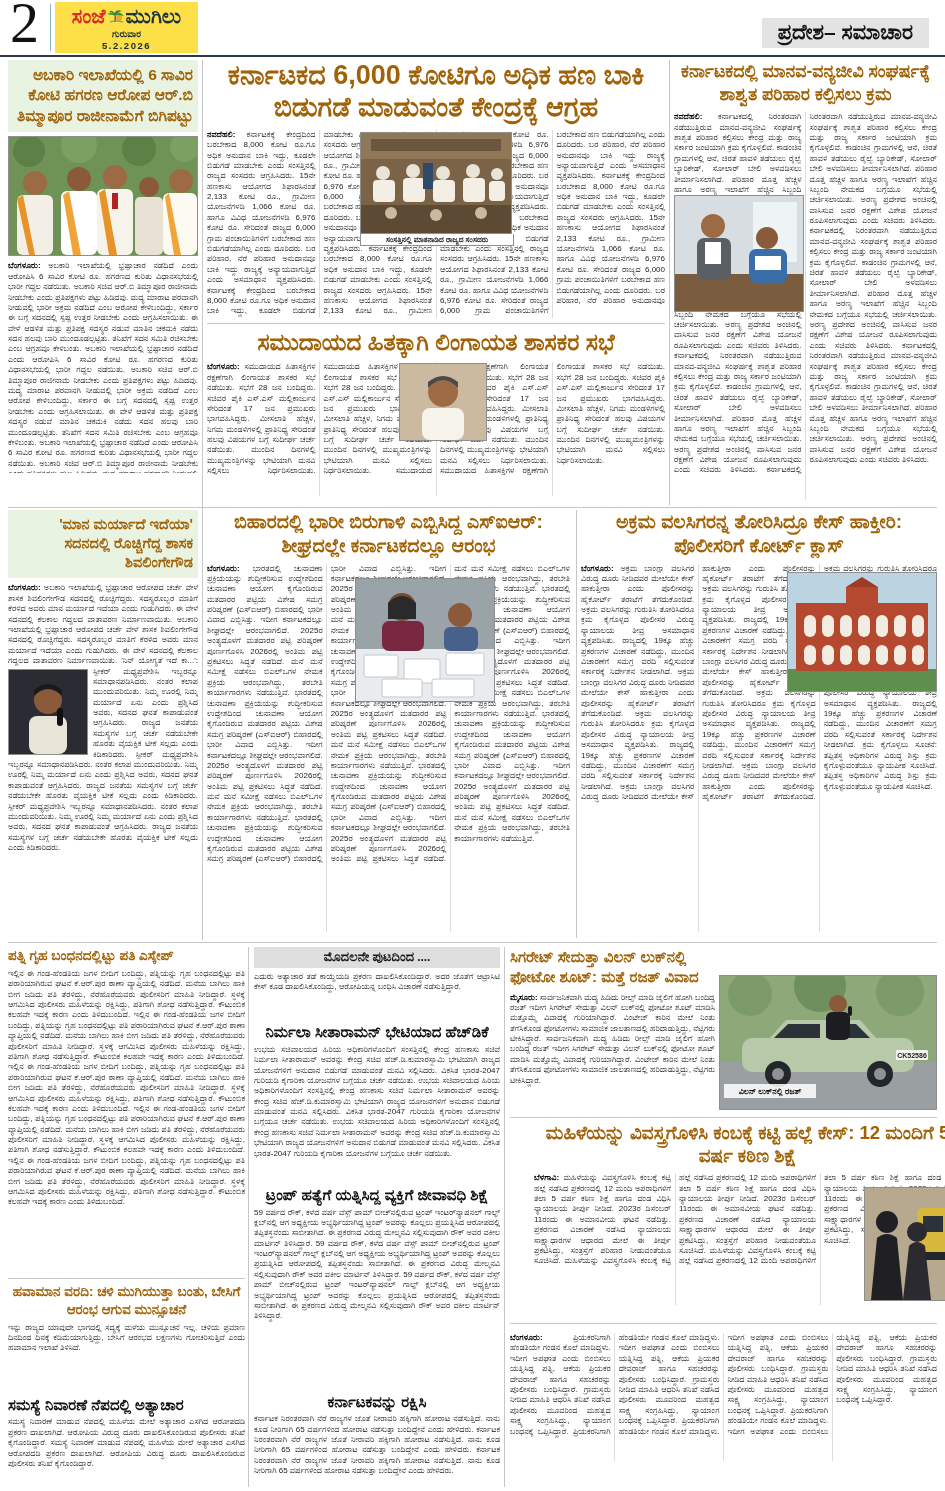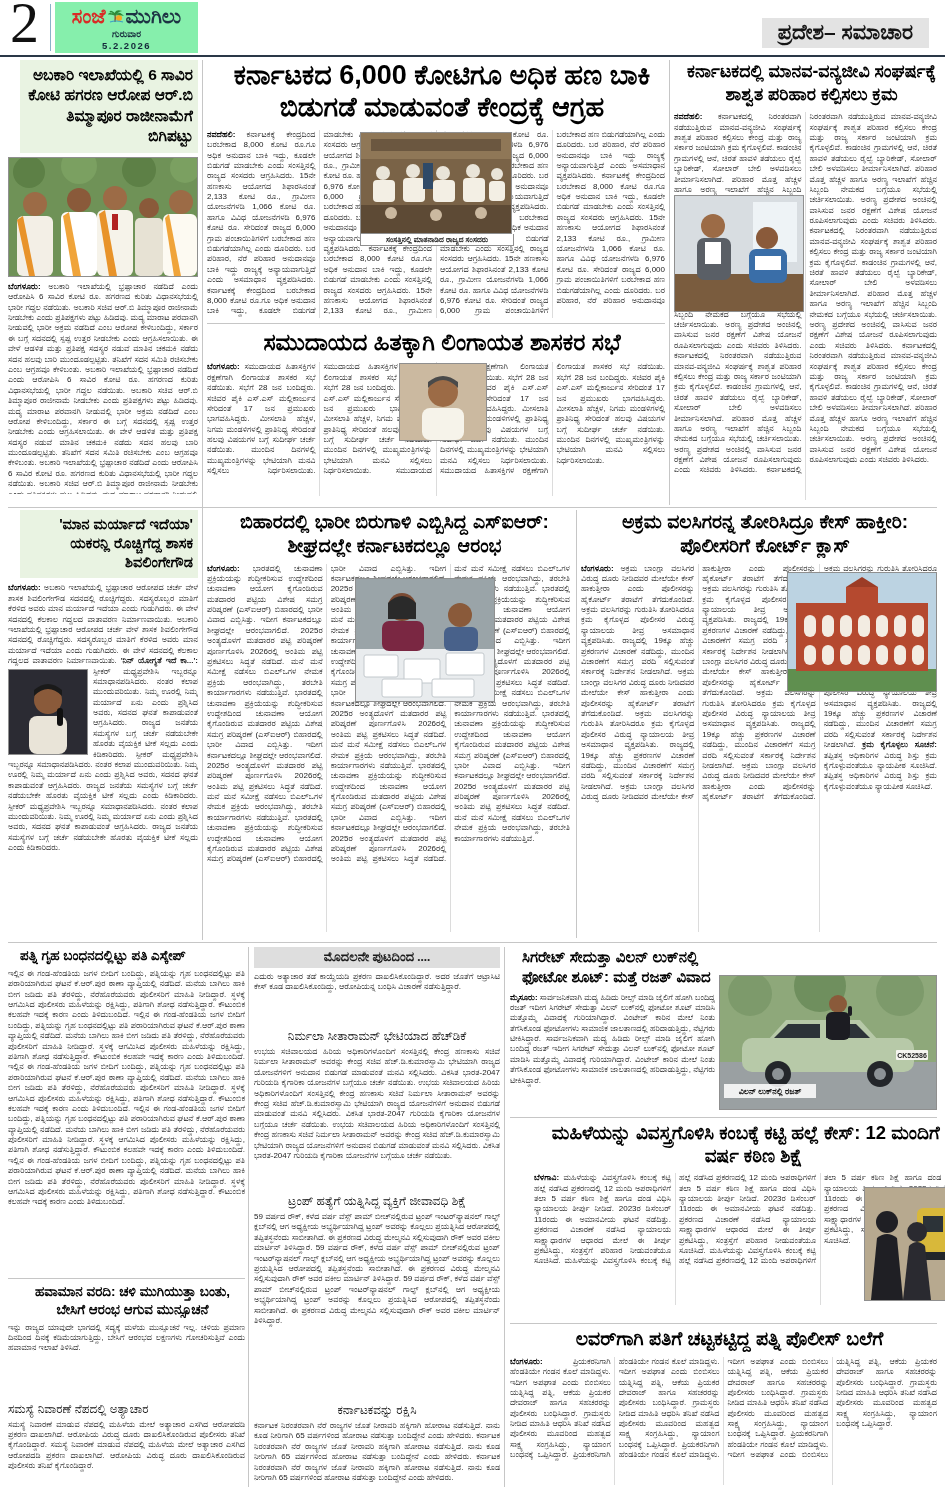--- a/index.html
+++ b/index.html
@@ -3,52 +3,52 @@
 <meta charset="utf-8">
 <style>
   html,body{margin:0;padding:0;background:#f2f2ee;}
   #page{position:relative;width:945px;height:1491px;background:#ffffff;margin:0 auto;
         font-family:"Liberation Sans","DejaVu Sans",sans-serif;color:#1a1a1a;overflow:hidden;
         box-shadow:0 0 4px rgba(0,0,0,.25);}
   
   .pagenum{position:absolute;left:10px;top:-6px;font-family:"Liberation Serif","DejaVu Serif",serif;
            font-size:58px;font-weight:400;color:#111;line-height:1;}
   .head-vline{position:absolute;left:50px;top:4px;width:1px;height:47px;background:#8ab2c8;}
-  .mbox{position:absolute;left:55px;top:2px;width:143px;height:51px;background:#86efac;text-align:center;}
+  .mbox{position:absolute;left:55px;top:2px;width:143px;height:51px;background:#fde047;text-align:center;}
   .mlogo{display:flex;align-items:center;justify-content:center;gap:2px;padding-top:3px;}
   .mred{font-size:20px;font-weight:bold;color:#d92b26;}
   .mdark{font-size:20px;font-weight:bold;color:#1d3344;}
   .mday{font-size:9px;font-weight:bold;color:#15293b;margin-top:1px;}
   .mdate{font-size:9.5px;font-weight:bold;color:#15293b;letter-spacing:1.5px;}
   .badge{position:absolute;right:16px;top:18px;background:#e3e3e3;color:#161616;
          font-size:21px;font-weight:bold;padding:2px 16px 4px;}
   .hrule-top{position:absolute;left:0;top:55px;width:100%;height:2px;background:#2a3847;}
   
   .story{position:absolute;}
   .vline{position:absolute;width:1px;background:#c6c6c6;}
   .hline{position:absolute;height:1px;background:#c6c6c6;}
   .greenbox{background:#e9f3e2;padding:5px 5px 6px;}
-  .hl{font-weight:bold;color:#000000;line-height:1.32;margin-left:12px;}
+  .hl{font-weight:bold;color:#a16207;line-height:1.32;}
   .hl-left{font-size:15.5px;text-align:right;}
   .hl-main{font-size:27px;text-align:center;line-height:1.18;}
   .hl-right{font-size:17.5px;text-align:center;}
   .hl-mid{font-size:23px;text-align:center;}
   .hl-two{font-size:19px;text-align:center;line-height:1.25;}
   .hl-sm{font-size:13.5px;text-align:center;}
   .body{font-size:8px;line-height:1.3;text-align:justify;color:#222;overflow:hidden;position:relative;}
   .cols2{column-count:2;column-gap:8px;column-rule:1px solid #dcdcdc;}
   .cols3{column-count:3;column-gap:8px;column-rule:1px solid #dcdcdc;}
   .cols4{column-count:4;column-gap:8px;column-rule:1px solid #dcdcdc;}
   .byline{font-weight:bold;color:#000;}
-  .bq{font-weight:bold;}
+  .bq{font-weight:normal;}
   .photo{border:1px solid #8f8f8f;background:#fca5a5;display:block;}
   .photo-abs{position:absolute;z-index:3;}
   .photo-float{float:left;margin:2px 5px 2px 0;}
   .cap{font-size:7.5px;font-weight:bold;text-align:center;line-height:1.25;background:#fff;padding:1px 2px;}
-  .subhead{font-size:12px;font-weight:normal;text-align:center;line-height:1.25;color:#0d0d0d;margin:21px 0 3px;}
+  .subhead{font-size:15px;font-weight:bold;text-align:center;line-height:1.25;color:#0d0d0d;margin:15px 0 3px;}
   .gray-head{background:#dedede;font-size:13px;font-weight:bold;text-align:center;padding:2px 0 3px;font-family:Liberation Serif, serif;}
   svg{display:block;}
 </style>
 </head>
 <body>
 
 <div id="page">
 
   <div>
     <div class="pagenum">2</div>
@@ -189,21 +189,21 @@
         <rect x="22" y="42" width="34" height="42" rx="7" fill="#5a5f66"></rect>
         <rect x="30" y="46" width="16" height="22" fill="#ffffff"></rect>
         <circle cx="92" cy="42" r="11" fill="#8a5a3a"></circle>
         <rect x="74" y="53" width="38" height="34" rx="7" fill="#3a6ea8"></rect>
         <rect x="80" y="60" width="26" height="14" fill="#ffffff"></rect>
       </svg>
     </div>
   </div>
 
   <div class="story" style="left:8px;top:510px;width:190px;height:428px;">
-    <div class="greenbox hl hl-left" style="font-size:14.5px;">'ಮಾನ ಮರ್ಯಾದೆ ಇದೆಯಾ' ಯಕರನ್ಲಿ ರೊಚ್ಚಿಗೆದ್ದ ಶಾಸಕ ಶಿವಲಿಂಗೇಗೌಡ</div>
+    <div class="greenbox hl hl-left" style="font-size:14.5px;">'ಮಾನ ಮರ್ಯಾದೆ ಇದೆಯಾ' ಸದನದಲ್ಲಿ ರೊಚ್ಚಿಗೆದ್ದ ಶಾಸಕ ಶಿವಲಿಂಗೇಗೌಡ</div>
     <div class="body" style="height:348px;margin-top:5px;">
       <span class="byline">ಬೆಂಗಳೂರು:</span>
       <span>ಅಬಕಾರಿ ಇಲಾಖೆಯಲ್ಲಿ ಭ್ರಷ್ಟಾಚಾರ ಆರೋಪದ ಚರ್ಚೆ ವೇಳೆ ಶಾಸಕ ಶಿವಲಿಂಗೇಗೌಡ ಸದನದಲ್ಲಿ ರೊಚ್ಚಿಗೆದ್ದರು. ಸದಸ್ಯರೊಬ್ಬರ ಮಾತಿಗೆ ಕೆರಳಿದ ಅವರು ಮಾನ ಮರ್ಯಾದೆ ಇದೆಯಾ ಎಂದು ಗುಡುಗಿದರು. ಈ ವೇಳೆ ಸದನದಲ್ಲಿ ಕೆಲಕಾಲ ಗದ್ದಲದ ವಾತಾವರಣ ನಿರ್ಮಾಣವಾಯಿತು. ಅಬಕಾರಿ ಇಲಾಖೆಯಲ್ಲಿ ಭ್ರಷ್ಟಾಚಾರ ಆರೋಪದ ಚರ್ಚೆ ವೇಳೆ ಶಾಸಕ ಶಿವಲಿಂಗೇಗೌಡ ಸದನದಲ್ಲಿ ರೊಚ್ಚಿಗೆದ್ದರು. ಸದಸ್ಯರೊಬ್ಬರ ಮಾತಿಗೆ ಕೆರಳಿದ ಅವರು ಮಾನ ಮರ್ಯಾದೆ ಇದೆಯಾ ಎಂದು ಗುಡುಗಿದರು. ಈ ವೇಳೆ ಸದನದಲ್ಲಿ ಕೆಲಕಾಲ ಗದ್ದಲದ ವಾತಾವರಣ ನಿರ್ಮಾಣವಾಯಿತು.</span>
       <span class="photo photo-float" style="width:78px;height:84px;">
         <svg width="78" height="84" viewBox="0 0 78 84">
           <rect width="78" height="84" fill="#2b2b33"></rect>
           <circle cx="39" cy="30" r="14" fill="#8a5a3a"></circle>
           <path d="M25 26 Q39 12 53 26 L53 20 Q39 8 25 20 Z" fill="#1a1a1a"></path>
           <rect x="20" y="46" width="38" height="38" rx="8" fill="#e9e4d8"></rect>
           <rect x="48" y="38" width="6" height="18" rx="3" fill="#111"></rect>
@@ -358,20 +358,19 @@
         <rect x="52" y="64" width="43" height="8" fill="#23262a"></rect>
         <circle cx="22" cy="34" r="11" fill="#1f1f24"></circle>
         <path d="M6 112 L12 50 Q22 42 32 50 L38 112 Z" fill="#1f1f24"></path>
         <circle cx="52" cy="44" r="10" fill="#2a2a30"></circle>
         <path d="M38 112 L44 58 Q52 50 60 58 L66 112 Z" fill="#2a2a30"></path>
       </svg>
     </div>
   </div>
 
   <div class="story" style="left:510px;top:1327px;width:427px;height:164px;">
-    <div class="hl hl-two" style="font-size:19px;">ಲವರ್‌ಗಾಗಿ ಪತಿಗೆ ಚಟ್ಟಕಟ್ಟಿದ್ದ ಪತ್ನಿ ಪೊಲೀಸ್ ಬಲೆಗೆ</div>
     <div class="body cols4" style="height:128px;margin-top:6px;">
       <span class="byline">ಬೆಂಗಳೂರು:</span>
       <span>ಪ್ರಿಯಕರನಿಗಾಗಿ ಹೆಂಡತಿಯೇ ಗಂಡನ ಕೊಲೆ ಮಾಡಿದ್ದಳು. ಇದೀಗ ಅಪಘಾತ ಎಂದು ಬಿಂಬಿಸಲು ಯತ್ನಿಸಿದ್ದ ಪತ್ನಿ, ಆಕೆಯ ಪ್ರಿಯಕರ ದೇವರಾಜ್ ಹಾಗೂ ಸಹಚರರನ್ನು ಪೊಲೀಸರು ಬಂಧಿಸಿದ್ದಾರೆ. ಗ್ರಾಮಸ್ಥರು ನೀಡಿದ ಮಾಹಿತಿ ಆಧರಿಸಿ ತನಿಖೆ ನಡೆಸಿದ ಪೊಲೀಸರು ಮೂವರಿಂದ ಮಹತ್ವದ ಸಾಕ್ಷ್ಯ ಸಂಗ್ರಹಿಸಿದ್ದು, ನ್ಯಾಯಾಂಗ ಬಂಧನಕ್ಕೆ ಒಪ್ಪಿಸಿದ್ದಾರೆ. ಪ್ರಿಯಕರನಿಗಾಗಿ ಹೆಂಡತಿಯೇ ಗಂಡನ ಕೊಲೆ ಮಾಡಿದ್ದಳು. ಇದೀಗ ಅಪಘಾತ ಎಂದು ಬಿಂಬಿಸಲು ಯತ್ನಿಸಿದ್ದ ಪತ್ನಿ, ಆಕೆಯ ಪ್ರಿಯಕರ ದೇವರಾಜ್ ಹಾಗೂ ಸಹಚರರನ್ನು ಪೊಲೀಸರು ಬಂಧಿಸಿದ್ದಾರೆ. ಗ್ರಾಮಸ್ಥರು ನೀಡಿದ ಮಾಹಿತಿ ಆಧರಿಸಿ ತನಿಖೆ ನಡೆಸಿದ ಪೊಲೀಸರು ಮೂವರಿಂದ ಮಹತ್ವದ ಸಾಕ್ಷ್ಯ ಸಂಗ್ರಹಿಸಿದ್ದು, ನ್ಯಾಯಾಂಗ ಬಂಧನಕ್ಕೆ ಒಪ್ಪಿಸಿದ್ದಾರೆ. ಪ್ರಿಯಕರನಿಗಾಗಿ ಹೆಂಡತಿಯೇ ಗಂಡನ ಕೊಲೆ ಮಾಡಿದ್ದಳು. ಇದೀಗ ಅಪಘಾತ ಎಂದು ಬಿಂಬಿಸಲು ಯತ್ನಿಸಿದ್ದ ಪತ್ನಿ, ಆಕೆಯ ಪ್ರಿಯಕರ ದೇವರಾಜ್ ಹಾಗೂ ಸಹಚರರನ್ನು ಪೊಲೀಸರು ಬಂಧಿಸಿದ್ದಾರೆ. ಗ್ರಾಮಸ್ಥರು ನೀಡಿದ ಮಾಹಿತಿ ಆಧರಿಸಿ ತನಿಖೆ ನಡೆಸಿದ ಪೊಲೀಸರು ಮೂವರಿಂದ ಮಹತ್ವದ ಸಾಕ್ಷ್ಯ ಸಂಗ್ರಹಿಸಿದ್ದು, ನ್ಯಾಯಾಂಗ ಬಂಧನಕ್ಕೆ ಒಪ್ಪಿಸಿದ್ದಾರೆ. ಪ್ರಿಯಕರನಿಗಾಗಿ ಹೆಂಡತಿಯೇ ಗಂಡನ ಕೊಲೆ ಮಾಡಿದ್ದಳು. ಇದೀಗ ಅಪಘಾತ ಎಂದು ಬಿಂಬಿಸಲು ಯತ್ನಿಸಿದ್ದ ಪತ್ನಿ, ಆಕೆಯ ಪ್ರಿಯಕರ ದೇವರಾಜ್ ಹಾಗೂ ಸಹಚರರನ್ನು ಪೊಲೀಸರು ಬಂಧಿಸಿದ್ದಾರೆ. ಗ್ರಾಮಸ್ಥರು ನೀಡಿದ ಮಾಹಿತಿ ಆಧರಿಸಿ ತನಿಖೆ ನಡೆಸಿದ ಪೊಲೀಸರು ಮೂವರಿಂದ ಮಹತ್ವದ ಸಾಕ್ಷ್ಯ ಸಂಗ್ರಹಿಸಿದ್ದು, ನ್ಯಾಯಾಂಗ ಬಂಧನಕ್ಕೆ ಒಪ್ಪಿಸಿದ್ದಾರೆ.</span>
     </div>
   </div>
 
 </div>
 
 </body></html>

